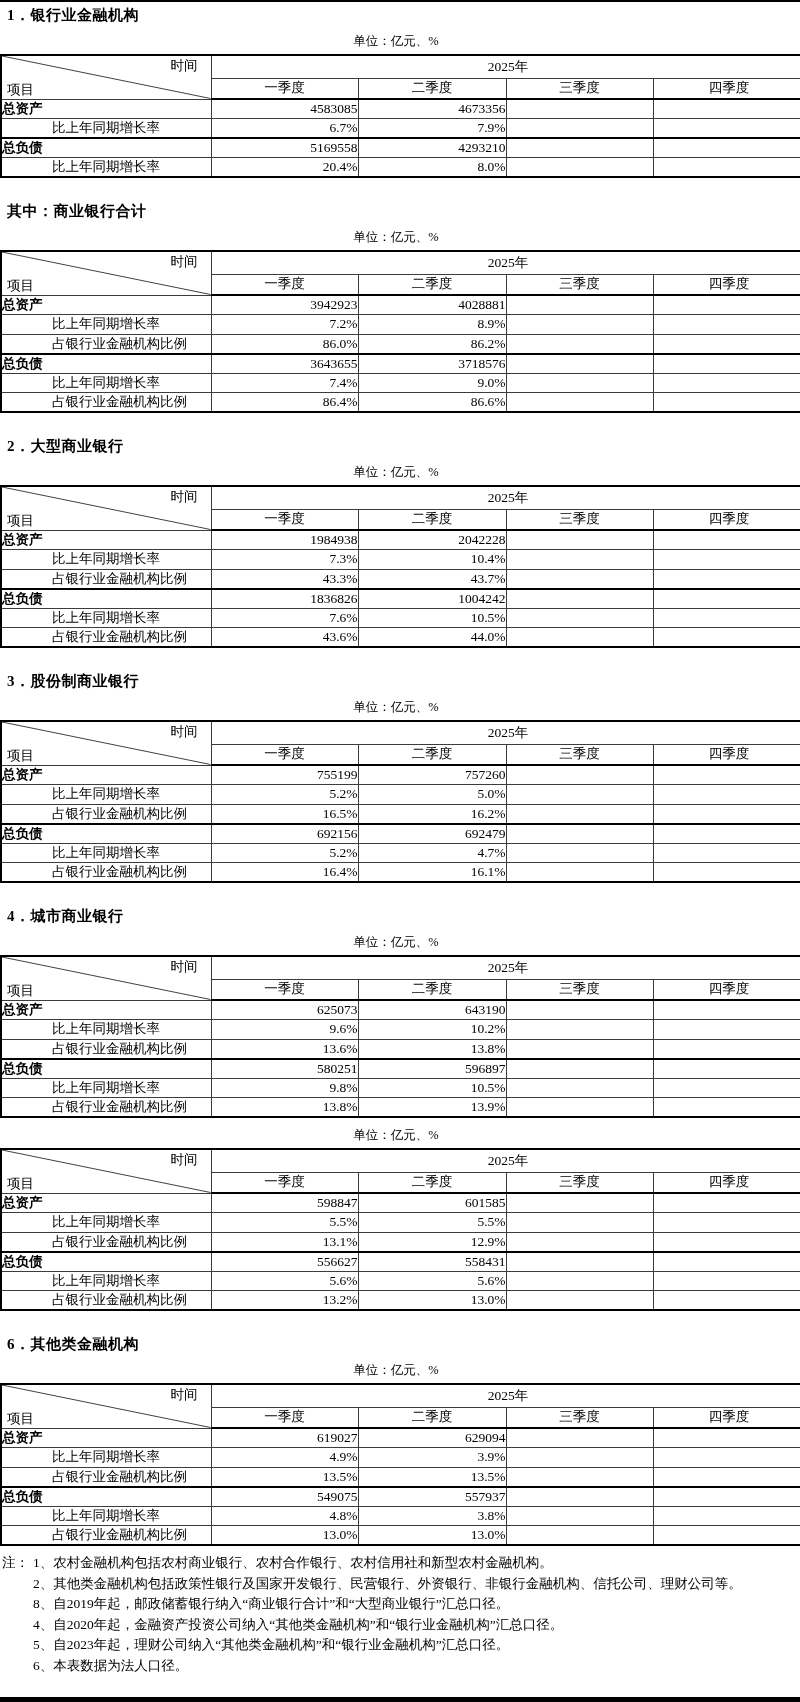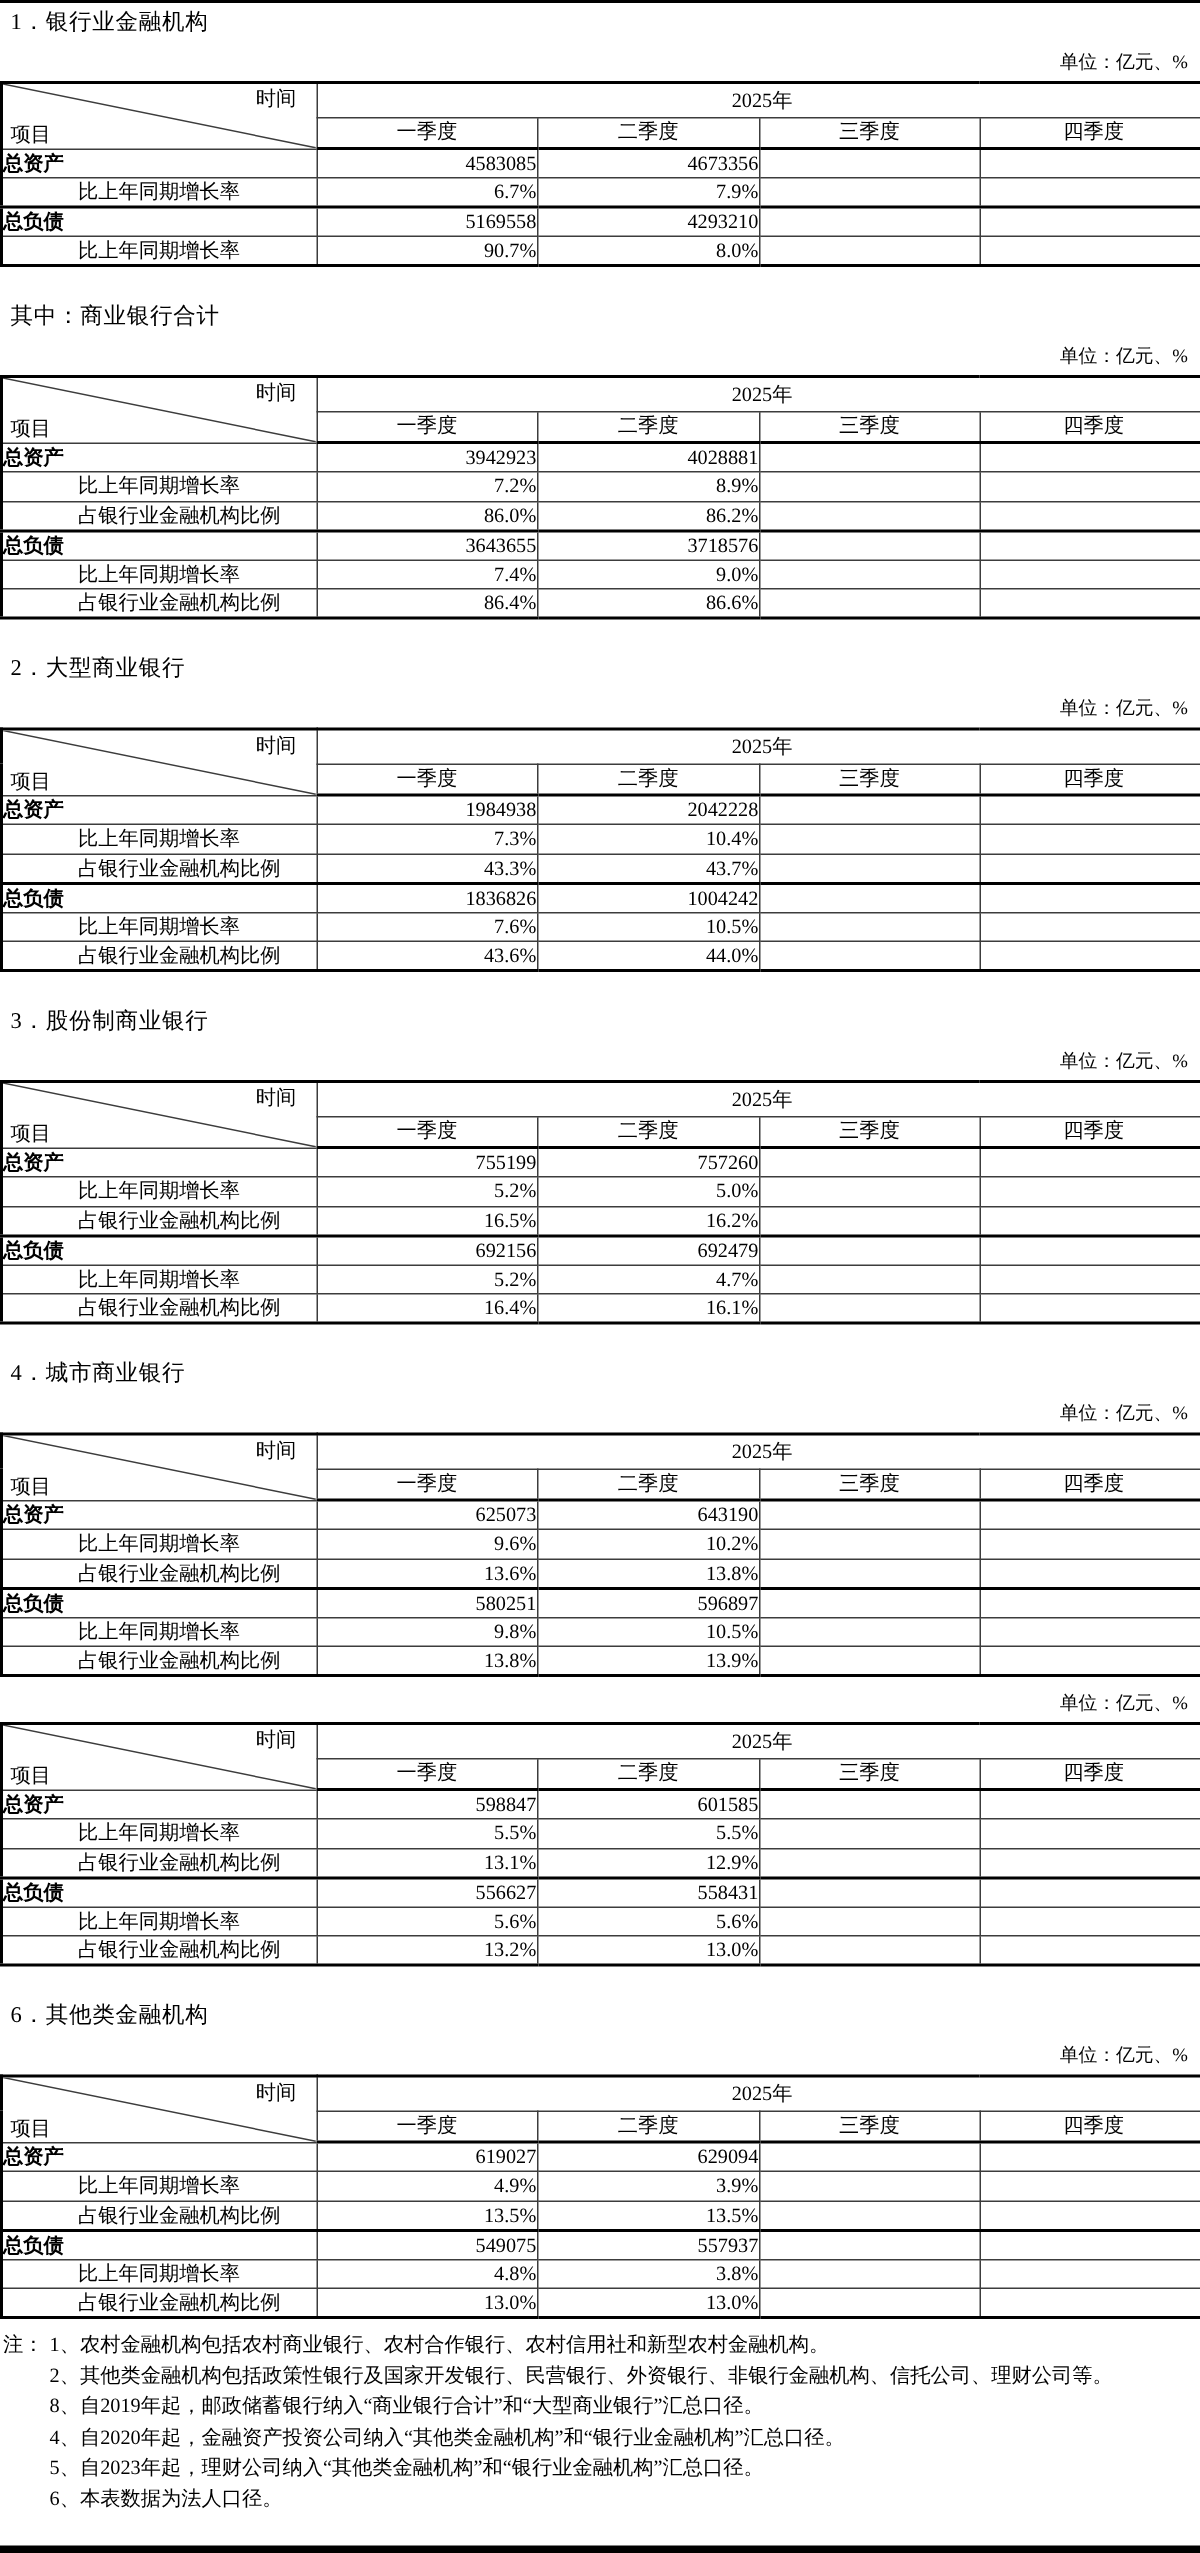--- a/index.html
+++ b/index.html
@@ -4,26 +4,26 @@
 <style>
   html,body{margin:0;padding:0;}
   body{
     width:800px;height:1702px;position:relative;overflow:hidden;
     background:#fff;color:#000;
     font-family:"Liberation Serif","DejaVu Serif",serif;
   }
   .top-bar{height:2px;background:#000;}
   .bottom-bar{position:absolute;left:0;bottom:0;width:800px;height:5px;background:#000;}
   .section-title{
-    font-size:15px;line-height:17px;font-weight:normal;
+    font-size:15px;line-height:17px;font-weight:bold;
     margin:25px 0 0 7px;letter-spacing:0.5px;
   }
   .section:first-of-type .section-title{margin-top:5px;}
   .unit-label{
-    font-size:12.5px;line-height:14px;text-align:right;
+    font-size:12.5px;line-height:14px;text-align:center;
     margin:10px 8px 6px 0;
   }
   table.qtable{
     border-collapse:collapse;table-layout:fixed;width:804px;
     border-top:2px solid #000;border-left:2px solid #000;border-bottom:2px solid #000;
   }
   table.qtable th,table.qtable td{
     border:1px solid #3c3c3c;font-weight:normal;font-size:13.5px;
     padding:0;overflow:hidden;white-space:nowrap;
   }
@@ -99,21 +99,21 @@
           </tr>
           <tr>
             <td class="label bold">总负债</td>
             <td class="num">5169558</td>
             <td class="num">4293210</td>
             <td class="num"></td>
             <td class="num"></td>
           </tr>
           <tr class="group-end">
             <td class="label indent">比上年同期增长率</td>
-            <td class="num">90.7%</td>
+            <td class="num">20.4%</td>
             <td class="num">8.0%</td>
             <td class="num"></td>
             <td class="num"></td>
           </tr>
         </tbody>
     </table>
   </div>
 
   <div class="section">
     <div class="section-title">其中：商业银行合计</div>

